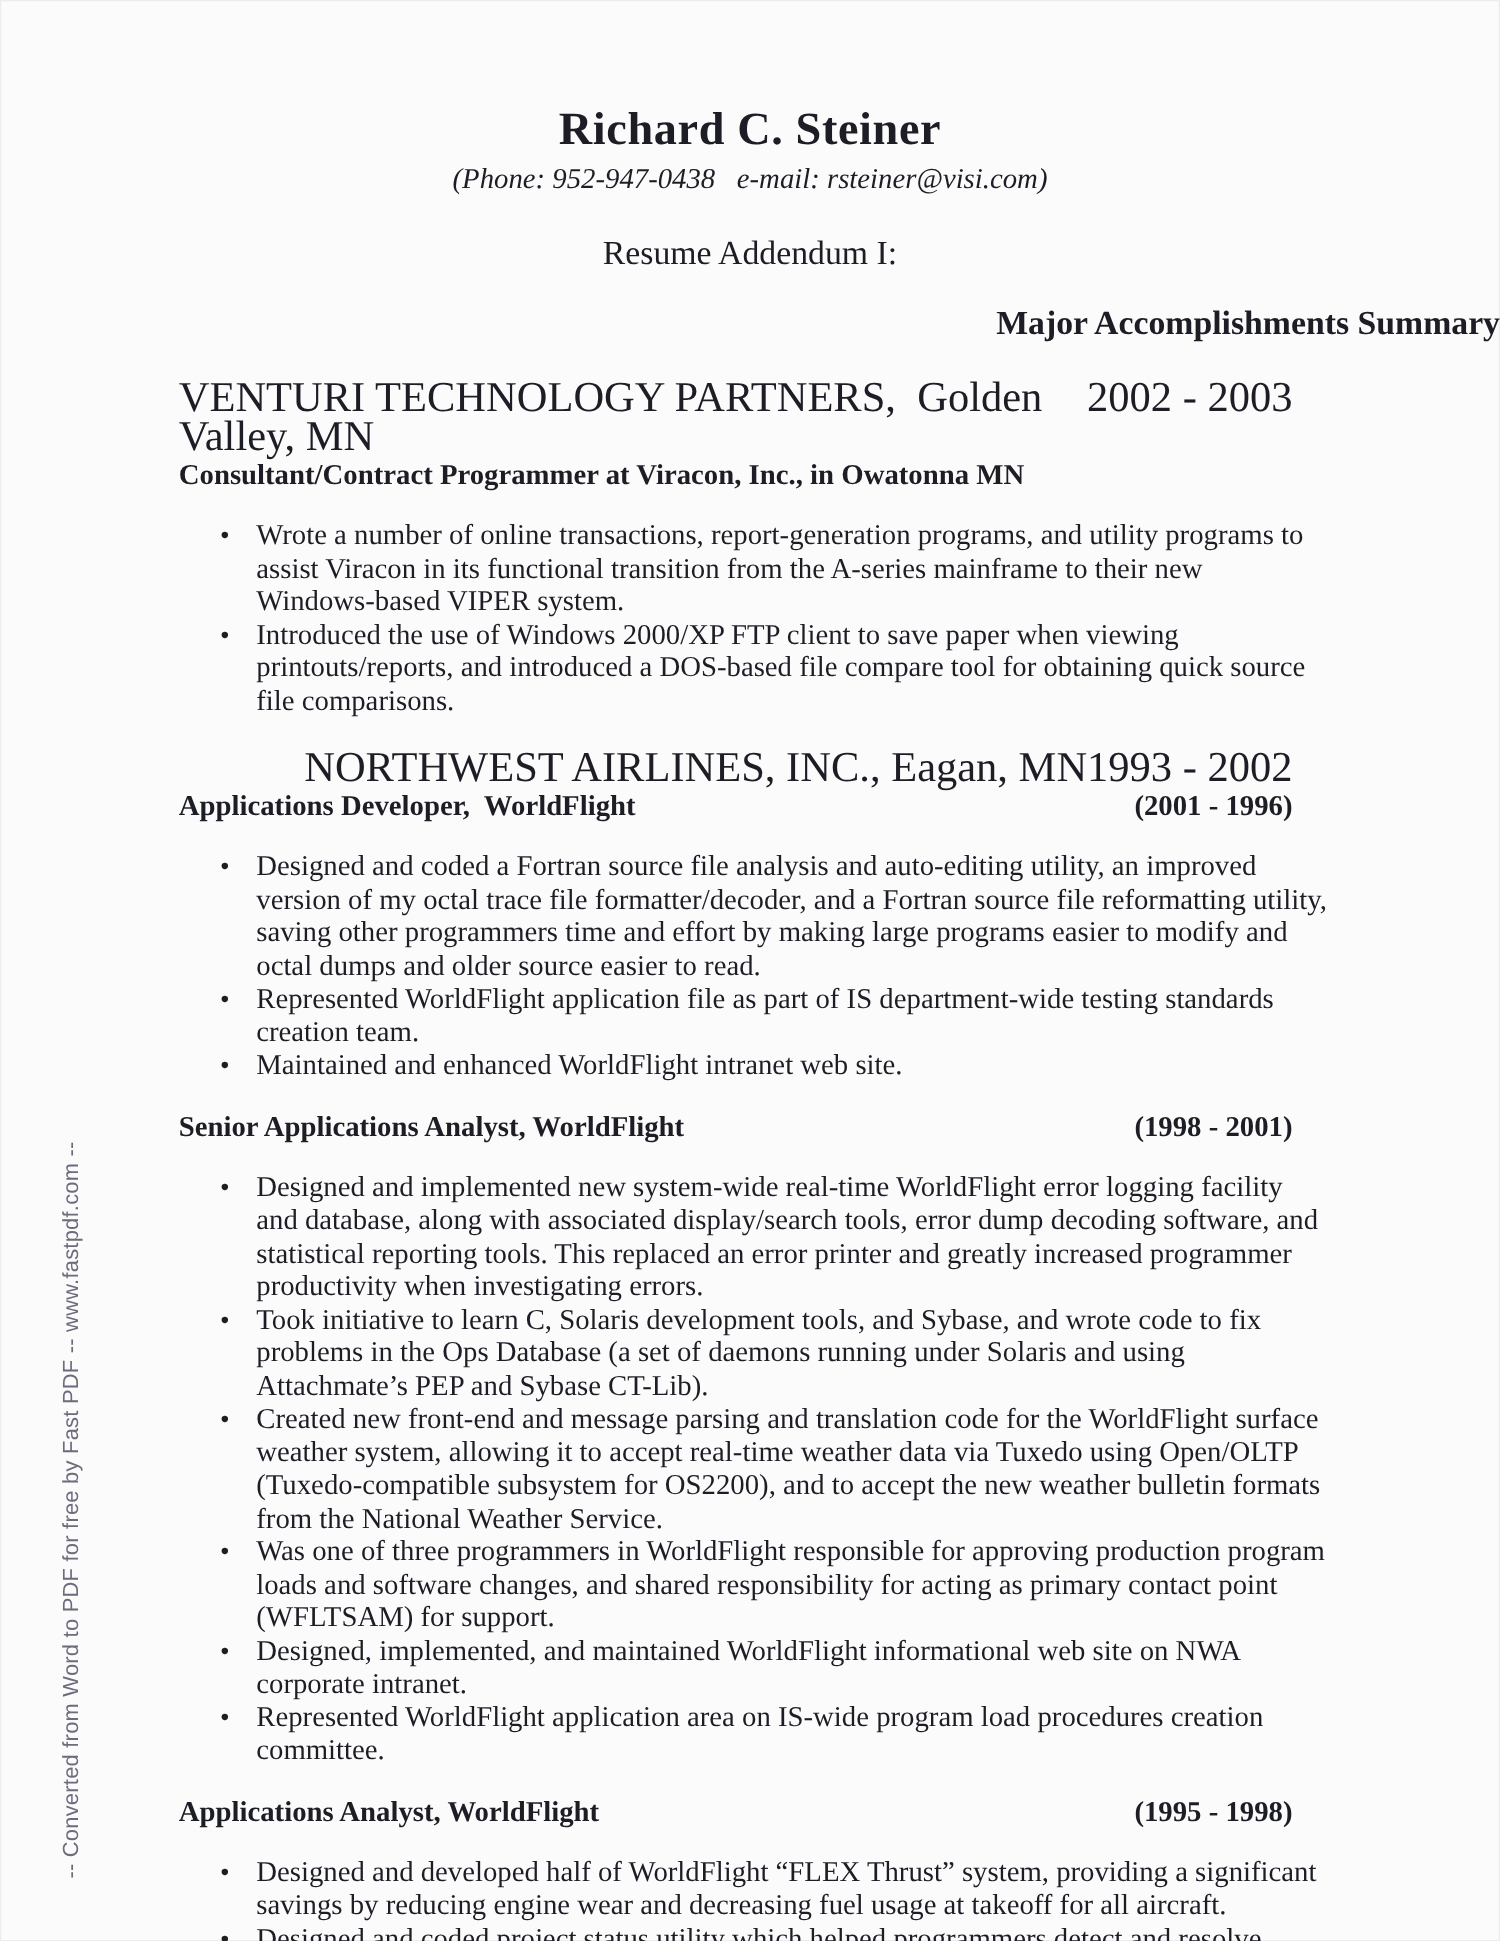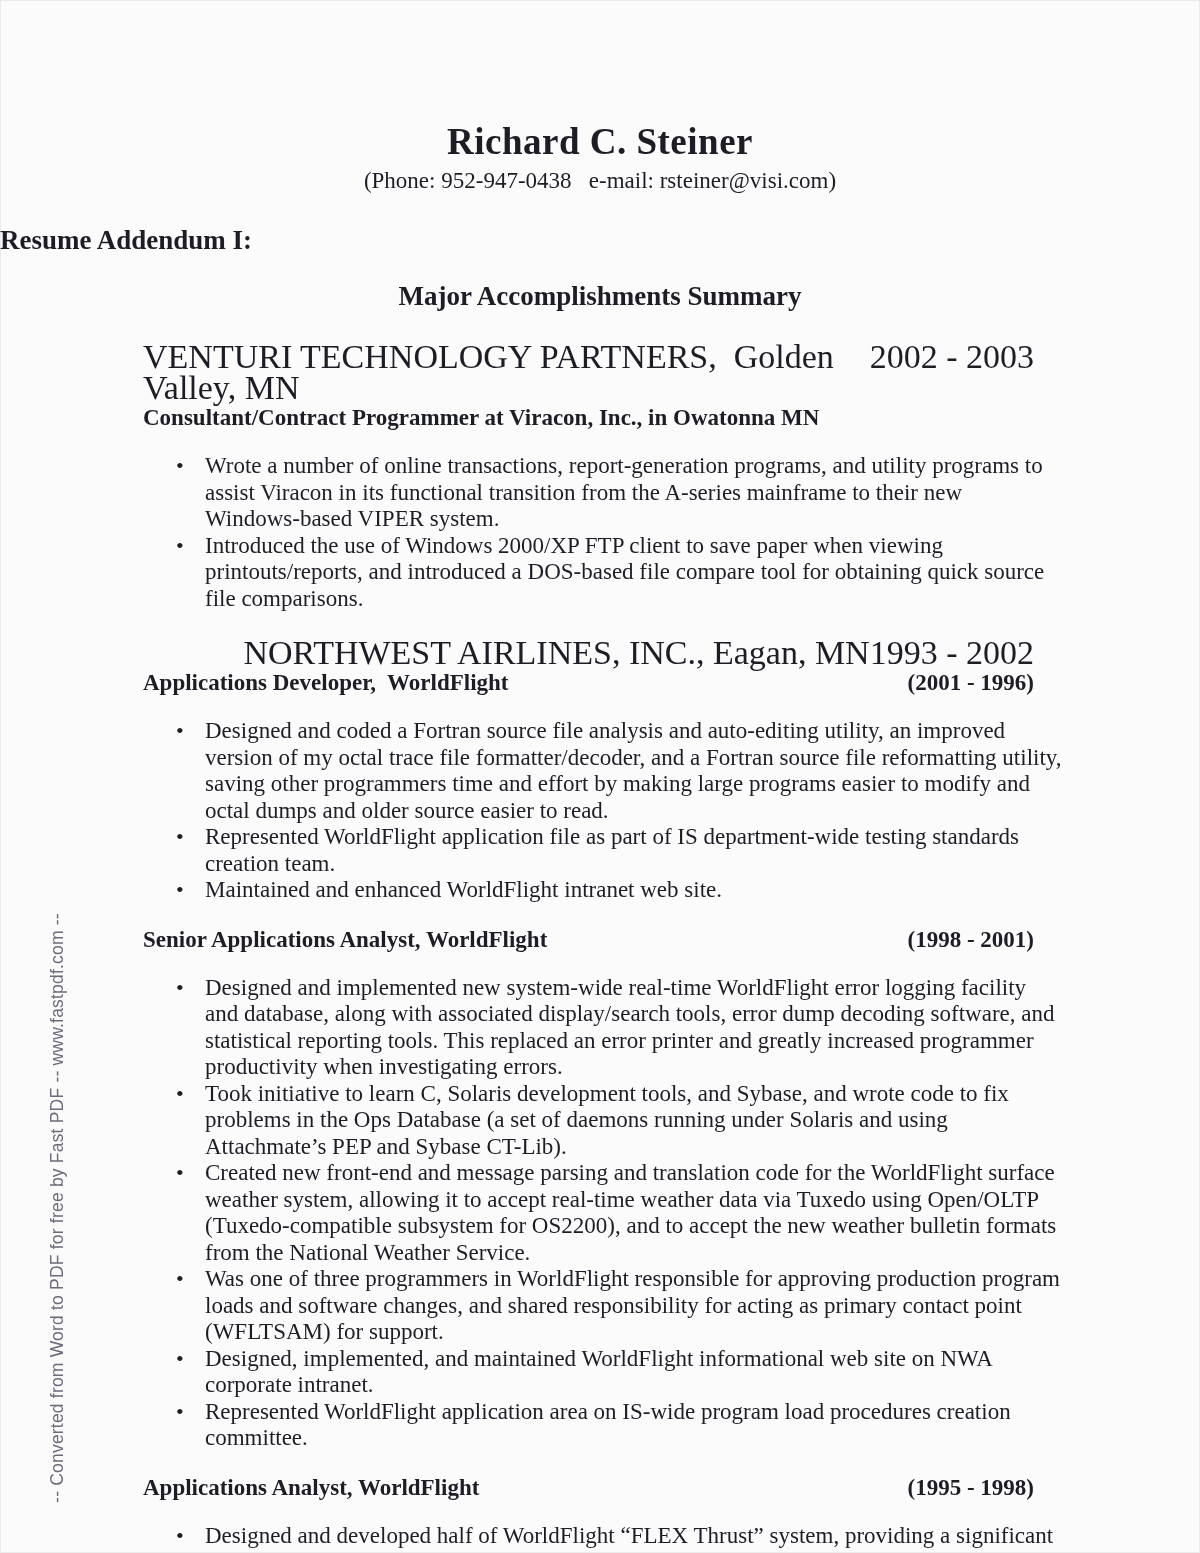--- a/index.html
+++ b/index.html
@@ -11,41 +11,43 @@
     position: relative;
     width: 1200px;
     height: 1553px;
     margin: 0 auto;
     background: #fbfbfb;
     box-shadow: inset 0 0 0 1px #ececec;
     font-family: "Liberation Serif", "DejaVu Serif", serif;
     color: #1d1d26;
     overflow: hidden;
   }
-  .doc-header { padding-top: 120px; }
+  .doc-header { padding-top: 82px; }
   .name {
     font-size: 37px;
     font-weight: bold;
     text-align: center;
     letter-spacing: 0.5px;
   }
   .contact {
     font-size: 23px;
     text-align: center;
     margin-top: 5px;
+    font-style: italic;
   }
   .addendum-title {
     font-size: 27px;
-    font-weight: bold;
+    font-weight: normal;
+    text-align: center;
     margin-top: 31px;
   }
   .summary-title {
     font-size: 27px;
     font-weight: bold;
-    text-align: center;
+    text-align: right;
     margin-top: 25px;
   }
   .content {
     margin: 29px 138px 0 143px;
   }
   .section + .section { margin-top: 25px; }
   .company-row {
     display: flex;
     justify-content: flex-end;
     align-items: baseline;

